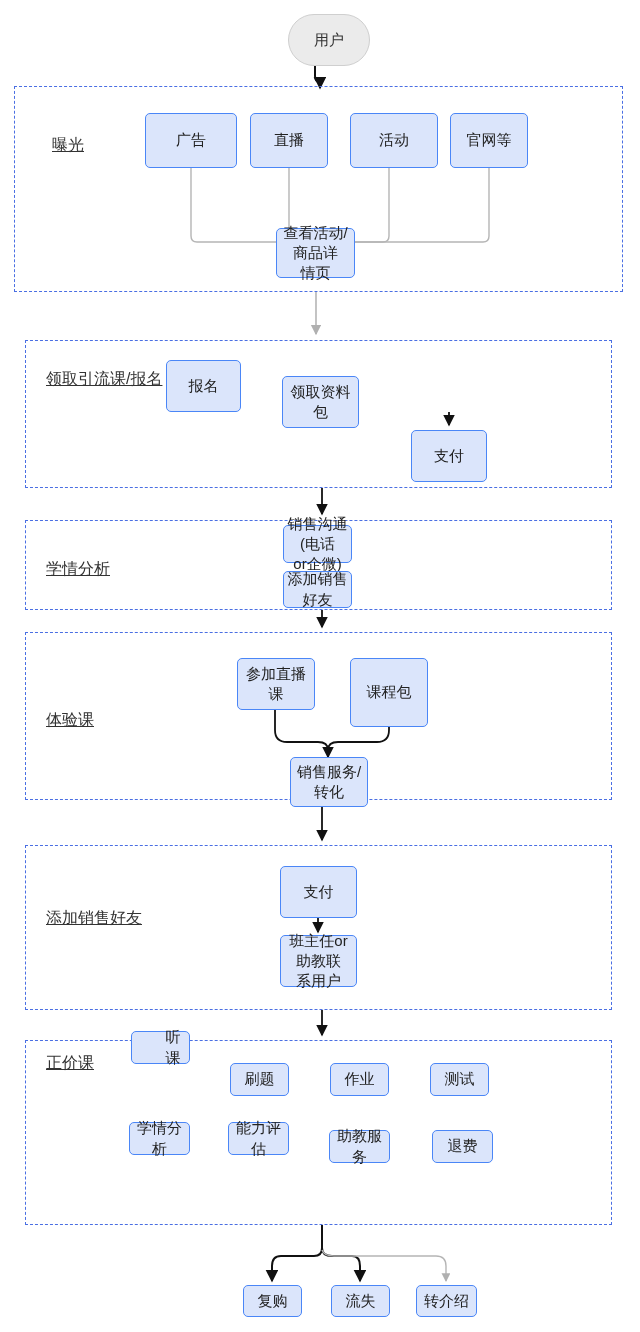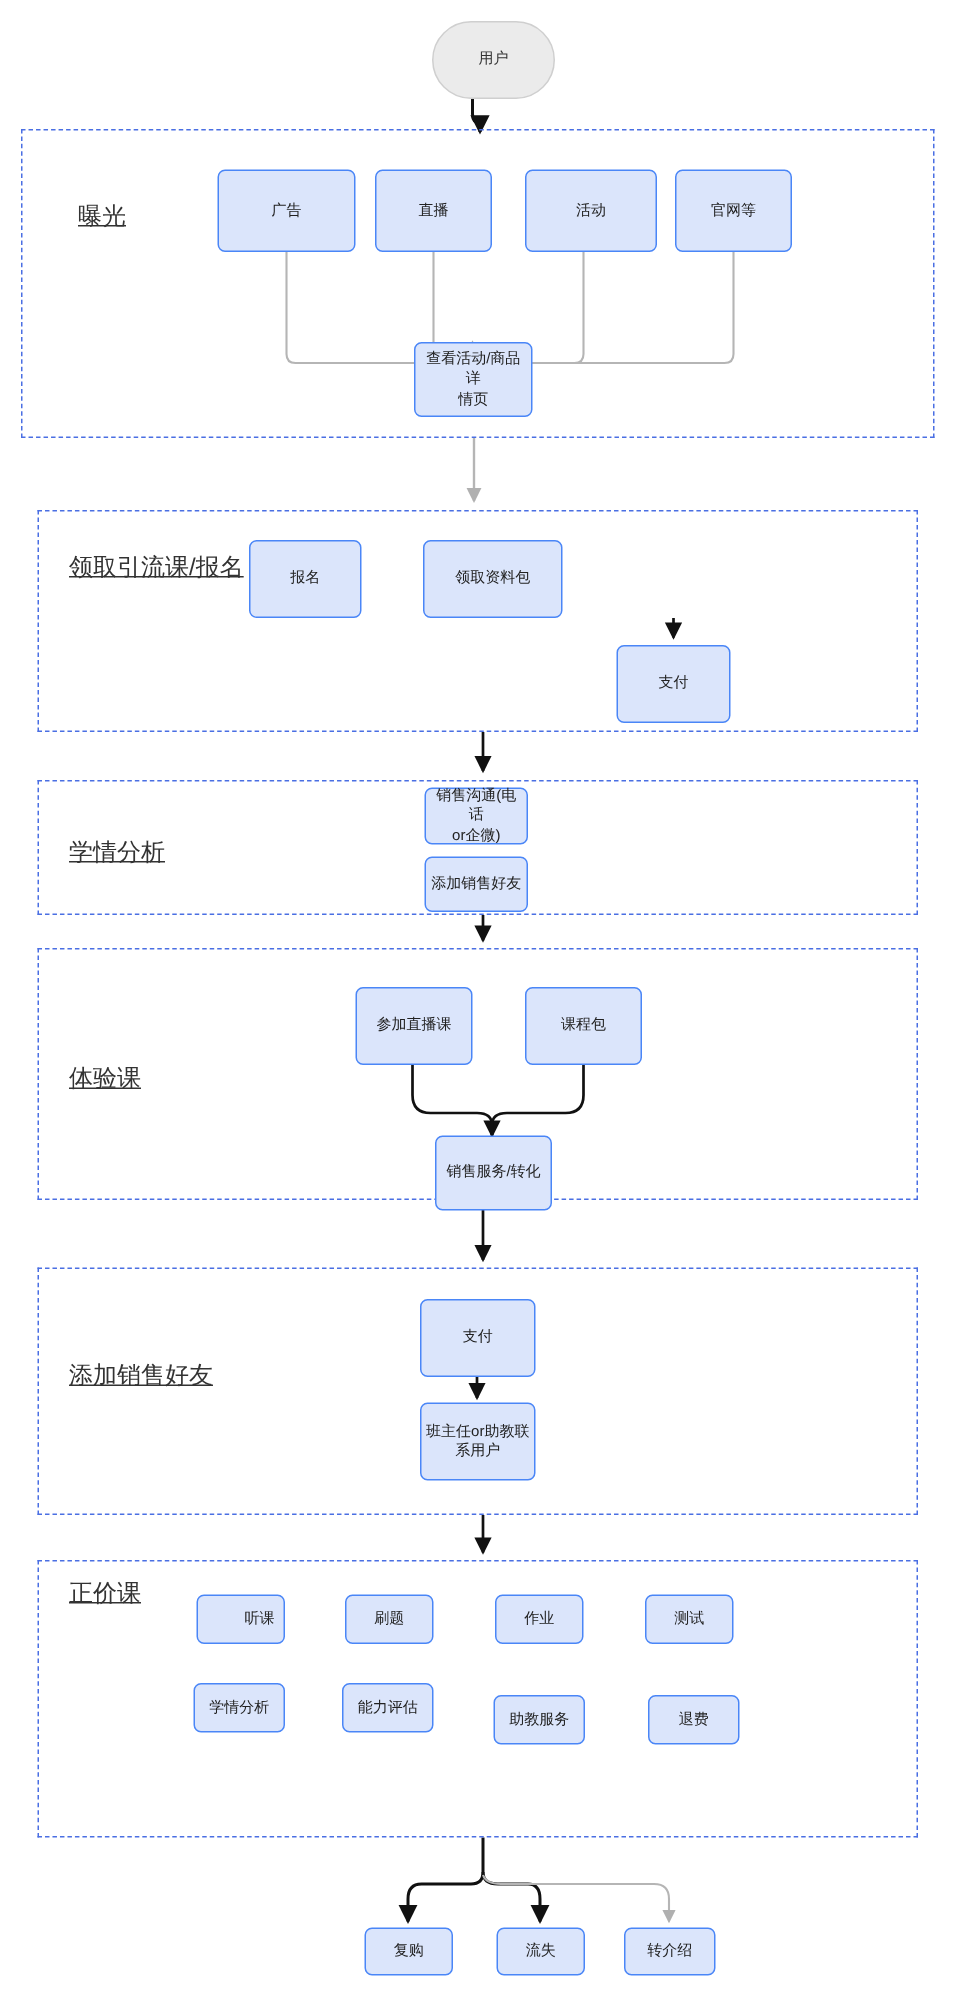--- a/index.html
+++ b/index.html
@@ -42,21 +42,21 @@
   .node {
     position: absolute;
     box-sizing: border-box;
     background: #dbe5fb;
     border: 1.5px solid #4a86f7;
     border-radius: 5px;
     display: flex;
     align-items: center;
     justify-content: center;
     text-align: center;
-    font-size: 10px;
+    font-size: 15px;
     color: #222222;
     line-height: 1.35;
     padding: 2px 3px;
     white-space: pre-line;
   }
   .node.start {
     background: #ebebeb;
     border: 1.5px solid #cfcfcf;
     border-radius: 26px;
     color: #333333;
@@ -115,48 +115,48 @@
   <div class="node" style="left:250px; top:113px; width:78px; height:55px;">直播</div>
   <div class="node" style="left:350px; top:113px; width:88px; height:55px;">活动</div>
   <div class="node" style="left:450px; top:113px; width:78px; height:55px;">官网等</div>
   <div class="node" style="left:276px; top:228px; width:79px; height:50px;">查看活动/商品详
 情页</div>
 
   <div class="group-box" style="left:25px; top:340px; width:587px; height:148px;"></div>
   <div class="group-label" style="left:46px; top:369px;">领取引流课/报名</div>
 
   <div class="node" style="left:166px; top:360px; width:75px; height:52px;">报名</div>
-  <div class="node" style="left:282px; top:360px; width:93px; height:52px;">领取资料包</div>
+  <div class="node" style="left:282px; top:376px; width:77px; height:52px;">领取资料包</div>
   <div class="node" style="left:411px; top:430px; width:76px; height:52px;">支付</div>
 
   <div class="group-box" style="left:25px; top:520px; width:587px; height:90px;"></div>
   <div class="group-label" style="left:46px; top:559px;">学情分析</div>
 
   <div class="node" style="left:283px; top:525px; width:69px; height:38px;">销售沟通(电话
 or企微)</div>
   <div class="node" style="left:283px; top:571px; width:69px; height:37px;">添加销售好友</div>
 
   <div class="group-box" style="left:25px; top:632px; width:587px; height:168px;"></div>
   <div class="group-label" style="left:46px; top:710px;">体验课</div>
 
   <div class="node" style="left:237px; top:658px; width:78px; height:52px;">参加直播课</div>
-  <div class="node" style="left:350px; top:658px; width:78px; height:52px;text-align:center;">课程包</div>
+  <div class="node" style="left:350px; top:658px; width:78px; height:69px;text-align:center;">课程包</div>
   <div class="node" style="left:290px; top:757px; width:78px; height:50px;">销售服务/转化</div>
 
   <div class="group-box" style="left:25px; top:845px; width:587px; height:165px;"></div>
   <div class="group-label" style="left:46px; top:908px;">添加销售好友</div>
 
   <div class="node" style="left:280px; top:866px; width:77px; height:52px;">支付</div>
   <div class="node" style="left:280px; top:935px; width:77px; height:52px;">班主任or助教联
 系用户</div>
 
   <div class="group-box" style="left:25px; top:1040px; width:587px; height:185px;"></div>
   <div class="group-label" style="left:46px; top:1053px;">正价课</div>
 
-  <div class="node" style="left:131px; top:1063px; width:59px; height:33px;padding-left:28px;">听课</div>
+  <div class="node" style="left:131px; top:1031px; width:59px; height:33px;padding-left:28px;">听课</div>
   <div class="node" style="left:230px; top:1063px; width:59px; height:33px;">刷题</div>
   <div class="node" style="left:330px; top:1063px; width:59px; height:33px;">作业</div>
   <div class="node" style="left:430px; top:1063px; width:59px; height:33px;">测试</div>
 
   <div class="node" style="left:129px; top:1122px; width:61px; height:33px;">学情分析</div>
   <div class="node" style="left:228px; top:1122px; width:61px; height:33px;">能力评估</div>
   <div class="node" style="left:329px; top:1130px; width:61px; height:33px;">助教服务</div>
   <div class="node" style="left:432px; top:1130px; width:61px; height:33px;">退费</div>
 
   <div class="node" style="left:243px; top:1285px; width:59px; height:32px;">复购</div>

